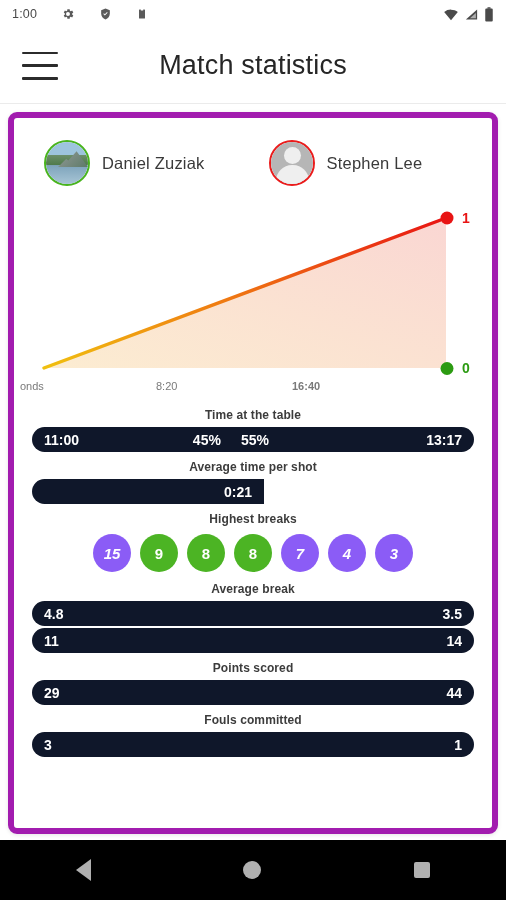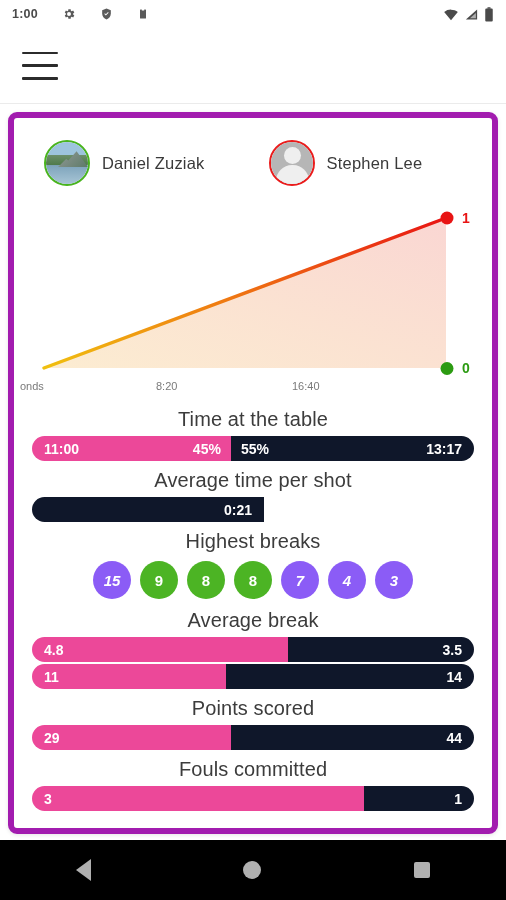--- a/index.html
+++ b/index.html
@@ -11,21 +11,21 @@
     position:relative;
   }
 
   
   .statusbar{
     height:28px; width:100%;
     display:flex; align-items:center;
     padding:0 12px;
     background:#ffffff;
   }
-  .status-left{ display:flex; align-items:center; gap:24px;font-weight:bold; }
+  .status-left{ display:flex; align-items:center; gap:24px; }
   .status-time{ font-size:12.5px; color:#4a4a4a; letter-spacing:.2px; }
   .status-right{ margin-left:auto; display:flex; align-items:center; gap:5px; }
   .sicon{ display:block; }
 
   
   .appbar{
     height:76px; width:100%;
     display:flex; align-items:center;
     background:#ffffff;
     border-bottom:1px solid #ebebeb;
@@ -116,36 +116,37 @@
     position:absolute; font-size:14px; font-weight:bold;
   }
   .endlbl.one{ color:#e81414; }
   .endlbl.zero{ color:#2c9b12; }
 
   
   .stats{ padding:0 18px; }
   .stat{ margin-top:2px; }
   .stat-title{
     text-align:center;
-    font-size:20px;
+    font-size:12px;
     color:#3c3c3c;
     padding:6px 0 5px;
     letter-spacing:.1px;
+    font-weight:bold;
   }
   .bar{
     height:25px; width:100%;
     border-radius:13px; overflow:hidden;
     display:flex;
   }
   .bar .seg{
     height:100%;
     display:flex; align-items:center;
     position:relative;
   }
-  .bar .seg.g{ background:#ec4899; }
+  .bar .seg.g{ background:#0f172a; }
   .bar .seg.r{ background:#0f172a; }
   .bar .val{
     font-size:14px; color:#ffffff; font-weight:bold;
     position:absolute; white-space:nowrap;
   }
   .bar .seg.g .val.start{ left:12px; }
   .bar .seg.g .val.end{ right:10px; }
   .bar .seg.r .val.start{ left:10px; }
   .bar .seg.r .val.end{ right:12px;margin-left:24px; }
 
@@ -210,20 +211,21 @@
     </svg>
   </div>
 </div>
 
 <div class="appbar">
   <div class="hamburger">
     <span></span>
     <span></span>
     <span></span>
   </div>
+  <div class="appbar-title">Match statistics</div>
 </div>
 
 <div class="card">
 
   <div class="players">
     <div class="player">
       <div class="avatar green">
         <div class="land"></div>
         <div class="peak"></div>
       </div>
@@ -257,21 +259,21 @@
       <path d="M30 168 L432 18 L432 168 Z" fill="url(#areaGrad)"></path>
       <path d="M30 168 L432 18" stroke="url(#lineGrad)" stroke-width="3.4" fill="none" stroke-linecap="round"></path>
       <path d="M30 168.5 L432 168.5" stroke="url(#greenGrad)" stroke-width="3.4" fill="none" stroke-linecap="round"></path>
       <circle cx="433" cy="18" r="6.5" fill="#e81414"></circle>
       <circle cx="433" cy="168.5" r="6.5" fill="#2c9b12"></circle>
     </svg>
     <span class="endlbl one" style="left:448px; top:10px;">1</span>
     <span class="endlbl zero" style="left:448px; top:160px;">0</span>
     <span class="chart-lbl" style="left:6px; top:180px;">onds</span>
     <span class="chart-lbl" style="left:142px; top:180px;">8:20</span>
-    <span class="chart-lbl" style="left:278px; top:180px;">16:40</span>
+    <span class="chart-lbl" style="left:278px; top:180px;font-weight:bold;">16:40</span>
   </div>
 
   <div class="stats">
 
     <div class="stat">
       <div class="stat-title">Time at the table</div>
       <div class="bar">
         <div class="seg g" style="width:45%">
           <span class="val start">11:00</span>
           <span class="val end">45%</span>

